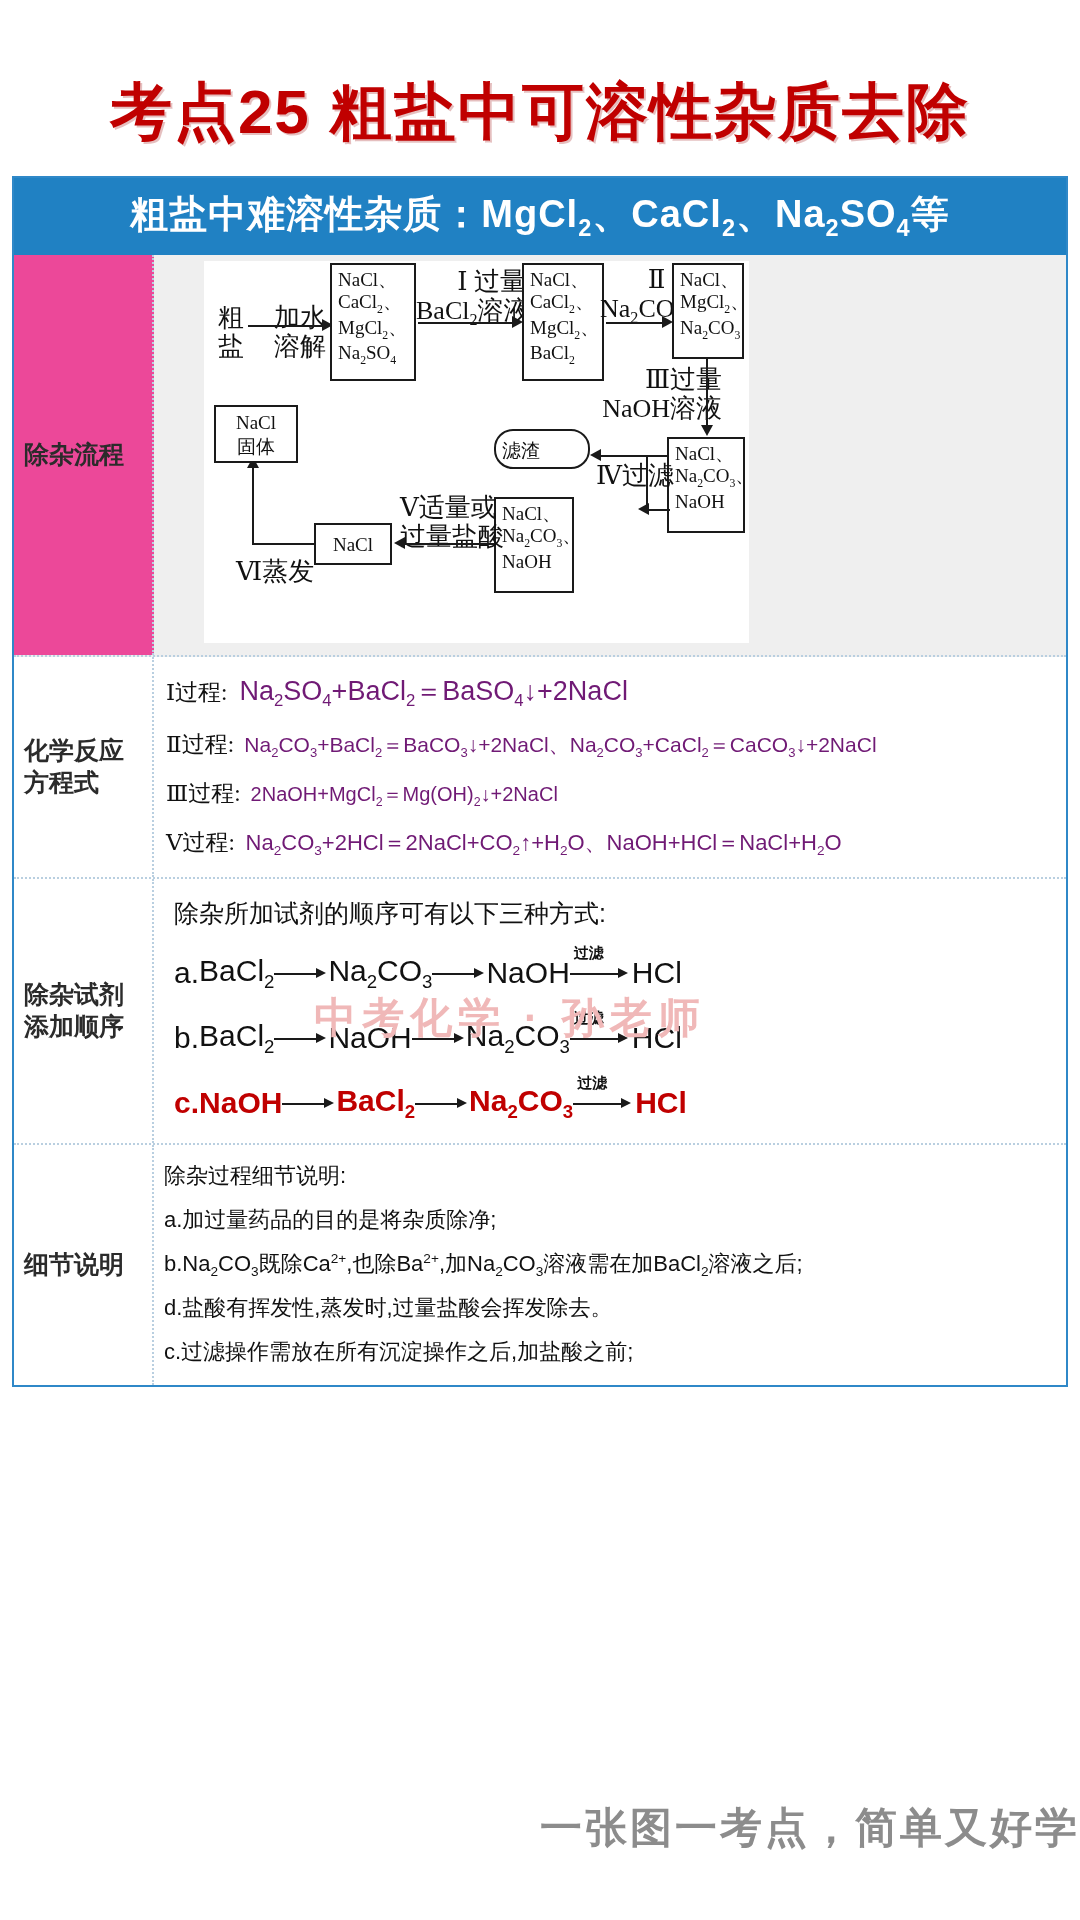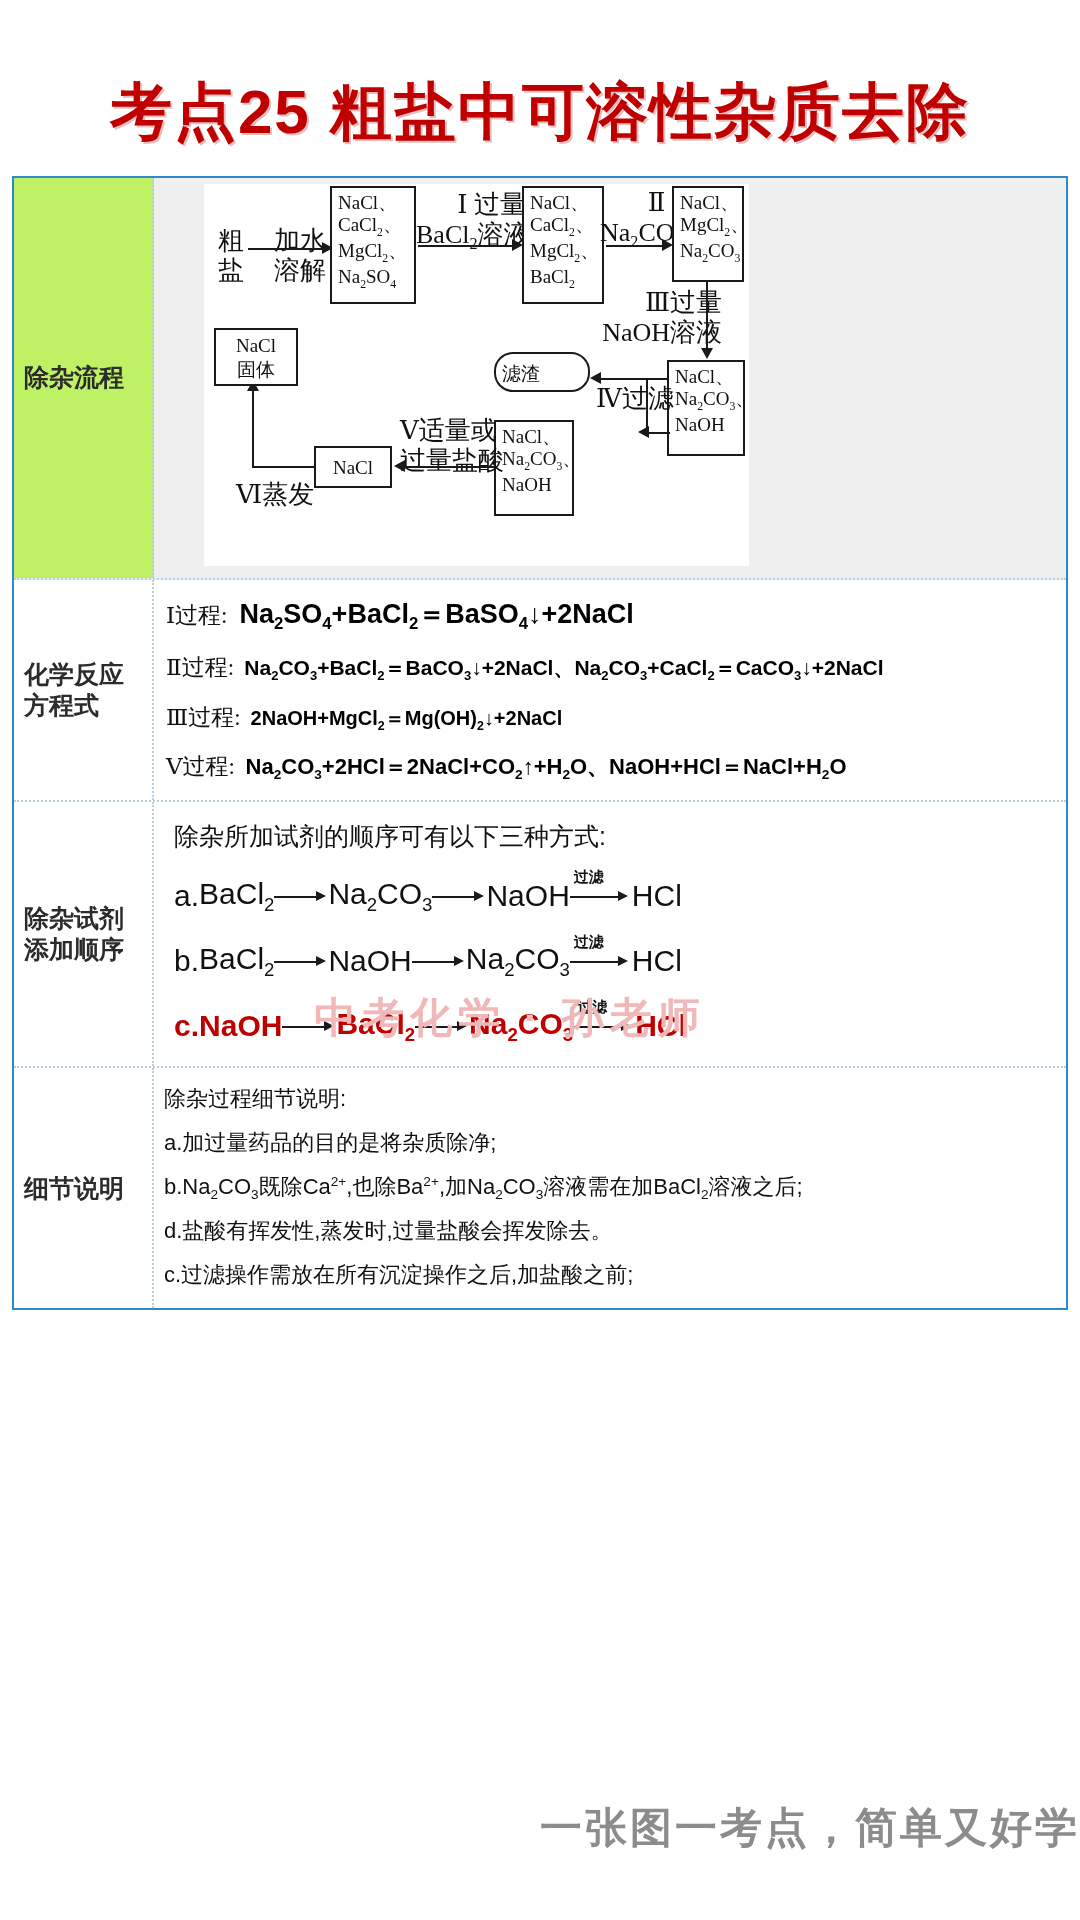--- a/index.html
+++ b/index.html
@@ -44,21 +44,21 @@
     display:flex;align-items:center;
     padding-left:10px;
     font-size:25px;font-weight:bold;color:#2b2b2b;
     line-height:1.25;
     border-right:2px dotted #b9cfe0;
   }
   .row-body{flex:1;position:relative;box-sizing:border-box;}
 
   
   .r-flow{background:#efefef;}
-  .r-flow .row-label{background:#bef264;text-align:center;}
+  .r-flow .row-label{background:#ec4899;text-align:center;}
   .flow-wrap{
     position:relative;width:100%;height:400px;
     background:#efefef;
   }
   .flow-canvas{
     position:absolute;left:50px;top:6px;width:545px;height:382px;
     background:#fff;
   }
   .fbox{
     position:absolute;border:2px solid #1a1a1a;background:#fff;
@@ -82,21 +82,21 @@
   .arr-u{border-left:6px solid transparent;border-right:6px solid transparent;border-bottom:11px solid #1a1a1a;}
 
   
   .r-eq .row-body{padding:16px 0 18px 12px;}
   .eq{
     font-family:"Liberation Sans","DejaVu Sans",sans-serif;
     color:#111;margin:0 0 18px 0;white-space:nowrap;
   }
   .eq:last-child{margin-bottom:0;}
   .eq .tag{font-size:23px;color:#111;font-family:"Liberation Serif","DejaVu Serif",serif;}
-  .eq .body{color:#000000;font-weight:bold;}
+  .eq .body{color:#701a75;font-weight:normal;}
   .eq1 .body{font-size:27px;}
   .eq2 .body{font-size:21px;}
   .eq3 .body{font-size:20px;}
   .eq5 .body{font-size:22px;}
 
   
   .r-order .row-body{padding:18px 16px 20px 20px;position:relative;}
   .order-head{font-size:25px;color:#111;margin-bottom:24px;}
   .order-line{font-size:30px;color:#111;margin-bottom:26px;display:flex;align-items:center;white-space:nowrap;}
   .order-line:last-child{margin-bottom:0;}
@@ -127,20 +127,23 @@
     font-size:42px;font-weight:bold;color:#8c8c8c;letter-spacing:3px;
   }
 </style>
 </head>
 <body>
 
 <div class="page-title">考点25 粗盐中可溶性杂质去除</div>
 
 <div class="card">
 
+  <div class="blue-bar">
+    <span>粗盐中难溶性杂质：MgCl<span class="sub">2</span>、CaCl<span class="sub">2</span>、Na<span class="sub">2</span>SO<span class="sub">4</span>等</span>
+  </div>
 
   <div class="row r-flow">
     <div class="row-label">除杂流程</div>
     <div class="row-body">
       <div class="flow-wrap">
         <div class="flow-canvas">
 
           <div class="flbl" style="left:6px;top:42px;width:34px;">
             <span>粗</span><br>
             <span>盐</span>

